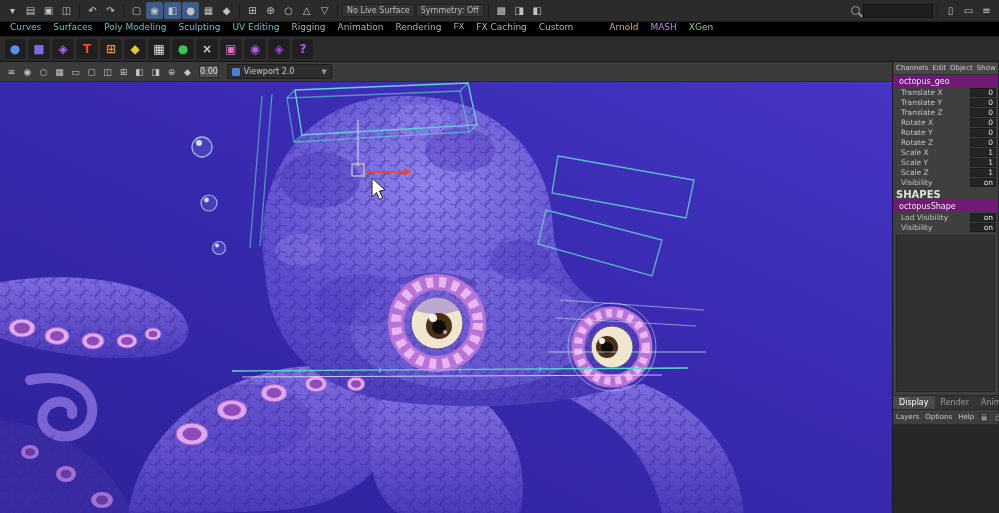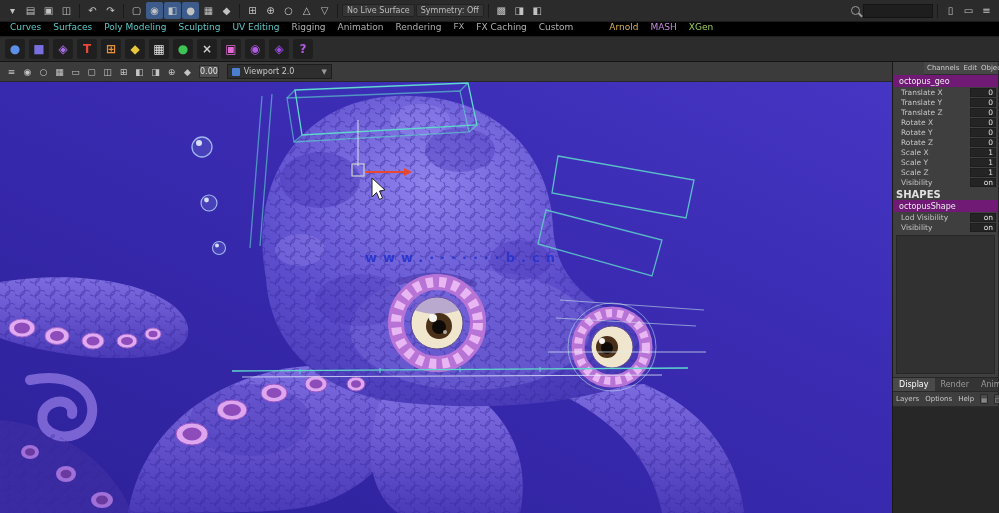--- a/index.html
+++ b/index.html
@@ -49,32 +49,32 @@
   .vp-dd-swatch { width:8px; height:8px; background:#4a7fd0; border-radius:1px; }
   .vp-caret { margin-left:auto; font-size:7px; color:#9a9a9a; }
   .scene { position:absolute; top:20px; left:0; }
   .watermark { position:absolute; left:365px; top:188px; z-index:6; color:#2633cc;
     font-size:13px; font-weight:bold; letter-spacing:6px; opacity:.9; white-space:nowrap; }
 
   
   .rightpanel { width:106px; background:#3f3f3f; border-left:1px solid #191919;
     display:flex; flex-direction:column; color:#c9c9c9; }
   .cb-menu { display:flex; gap:4px; padding:2px 3px; font-size:7px; background:#474747;
-    border-bottom:1px solid #2d2d2d;margin-left:31px; }
+    border-bottom:1px solid #2d2d2d; }
   .cb-menu span { cursor:default; }
   .cb-object { font-size:8px; color:#ececec; padding:2px 8px 1px 6px; background:#701a75;
     white-space:nowrap; overflow:hidden; }
   .cb-row { display:flex; justify-content:space-between; align-items:center; height:10px;
     padding:0 2px 0 8px; font-size:7.5px; white-space:nowrap; }
   .cb-label { color:#c4c4c4; }
   .cb-value { background:#242424; min-width:26px; text-align:right; padding:0 2px;
     color:#e2e2e2; border:1px solid #1d1d1d; height:9px; line-height:8px; font-size:7.5px; }
   .cb-shapes { font-size:10px; font-weight:bold; color:#e0e0e0; padding:2px 3px 0 3px; }
   .cb-empty { flex:1; margin:3px; background:#313131; border:1px solid #272727; }
-  .layer-editor { height:136px; display:flex; flex-direction:column; border-top:1px solid #262626; }
+  .layer-editor { height:118px; display:flex; flex-direction:column; border-top:1px solid #262626; }
   .le-tabs { display:flex; background:#343434; border-bottom:1px solid #282828; }
   .le-tab { font-size:8px; padding:2px 6px; color:#9a9a9a; cursor:default; }
   .le-menu { display:flex; gap:6px; font-size:7px; padding:2px 3px; background:#3e3e3e;
     align-items:center; border-bottom:1px solid #2c2c2c; }
   .le-mini { width:10px; height:10px; background:#4c4c4c; border:1px solid #2a2a2a;
     border-radius:1px; display:flex; align-items:center; justify-content:center; font-size:6px; color:#bbb; }
   .le-mini:first-of-type { margin-left:auto; }
   .le-list { flex:1; background:#272727; }
 </style>
 </head>
@@ -431,21 +431,20 @@
           <circle cx="199" cy="143" r="3" fill="#e8efff" opacity="0.9"></circle>
           <circle cx="209" cy="203" r="8" fill="rgba(150,170,240,0.18)" stroke="#9fb6f2" stroke-width="1.2"></circle>
           <circle cx="206.5" cy="200" r="2.4" fill="#e8efff" opacity="0.9"></circle>
           <circle cx="219" cy="248" r="6.5" fill="rgba(150,170,240,0.18)" stroke="#9fb6f2" stroke-width="1.1"></circle>
           <circle cx="217" cy="245.5" r="2" fill="#e8efff" opacity="0.9"></circle>
         </g>
 
         <polygon points="372,178 372,197 376.5,192.5 379.5,199.5 382.5,198 379.5,191 385,190" fill="#ffffff" stroke="#222222" stroke-width="1"></polygon>
       </svg>
 
-      <div class="watermark">www.·······b.cn</div>
     </div>
 
     <div class="rightpanel">
       <div class="cb-menu">
 
       <span>Channels</span>
           <span>Edit</span>
           <span>Object</span>
           <span>Show</span>
         </div>

